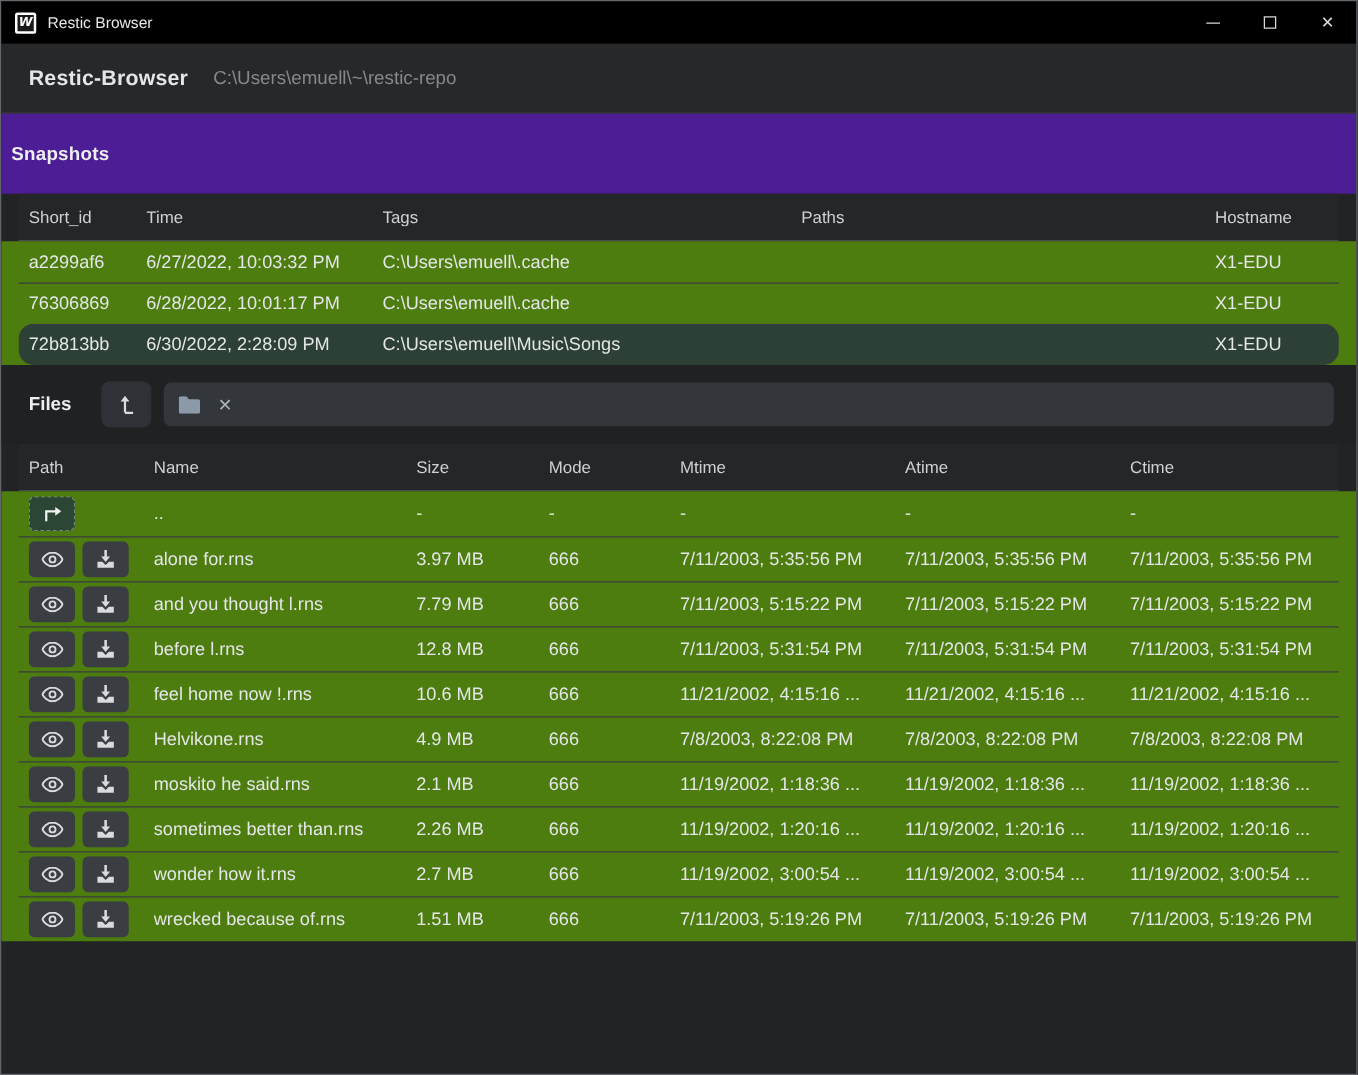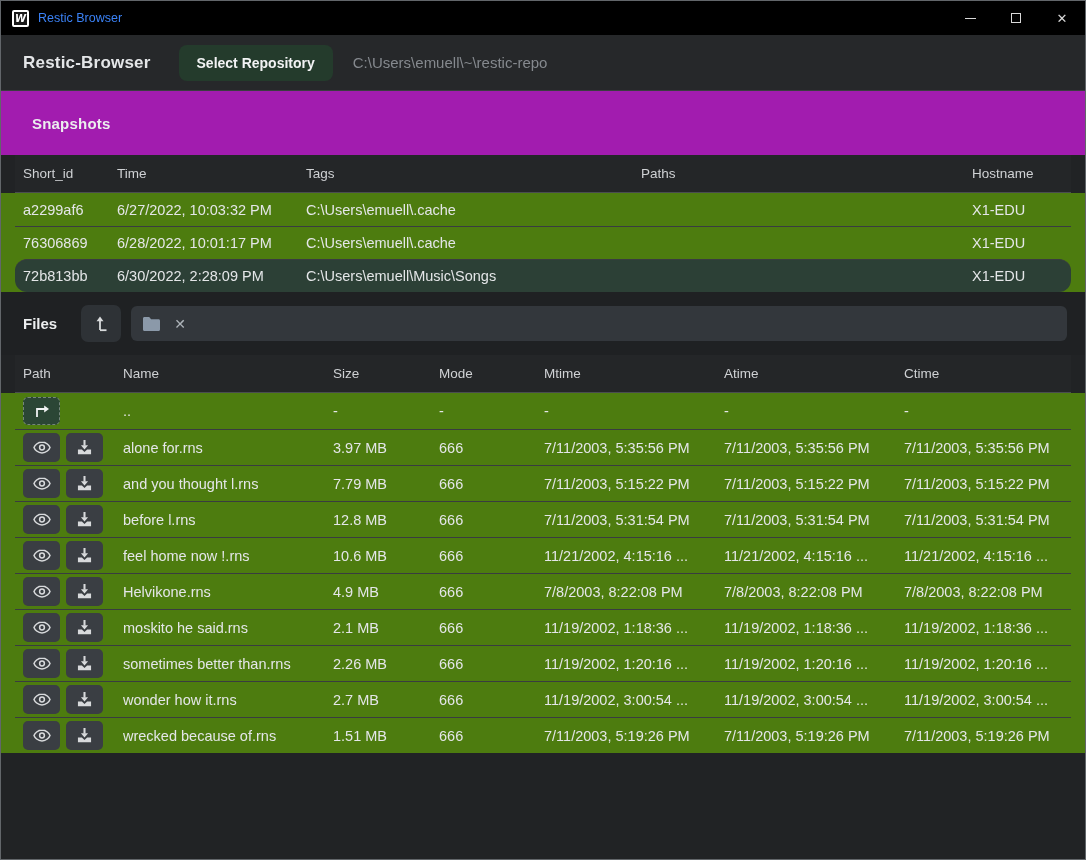--- a/index.html
+++ b/index.html
@@ -15,40 +15,40 @@
   
   .titlebar {
     height: 34px; background: #000; display: flex; align-items: center;
   }
   .app-icon {
     width: 17px; height: 17px; margin-left: 11px; background: #1a1a1a;
     border: 2px solid #fff; border-radius: 2px; color: #fff;
     font-weight: bold; font-size: 10px; line-height: 13px; text-align: center;
     font-family: "DejaVu Sans", sans-serif; font-style: italic;
   }
-  .titlebar-title { margin-left: 9px; font-size: 12.5px; color: #3b82f6; flex: 1; }
+  .titlebar-title { margin-left: 9px; font-size: 12.5px; color: #e5e5e5; flex: 1; }
   .win-btn { width: 46px; height: 34px; display: flex; align-items: center; justify-content: center; color: #d8d8d8; }
   .win-btn .bar { width: 11px; height: 1px; background: #d8d8d8; }
   .win-btn .box { width: 10px; height: 10px; border: 1px solid #d8d8d8; }
   .win-btn.close { font-size: 13px; }
   
   .header {
     height: 56px; background: #26282a; display: flex; align-items: center;
     border-bottom: 1px solid #3a3d40;
   }
   .header-title { margin-left: 22px; font-size: 17px; font-weight: bold; letter-spacing: .2px; }
   .select-repo-btn {
     margin-left: 28px; background: #243b2c; color: #f2f3f4; border: none;
     font-family: inherit; font-weight: bold; font-size: 14px;
     padding: 10px 18px; border-radius: 8px; cursor: pointer;
   }
   .repo-path { margin-left: 20px; font-size: 15px; color: #85898e; }
   
   .section-heading {
-    height: 64px; background: #a21caf; display: flex; align-items: center; padding-left: 31px;
+    height: 64px; background: #4c1d95; display: flex; align-items: center; padding-left: 8px;
     font-size: 15px; font-weight: bold; color: #eceeef; letter-spacing: .2px;
   }
   
   .thead {
     height: 38px; display: grid; align-items: center;
     margin: 0 14px; padding: 0 8px; background: #242628;
     font-size: 13.5px; color: #cfd1d4;
   }
   .tbody { background: #4d7c0f; }
   .row { display: grid; align-items: center; margin: 0 14px; padding: 0 8px; font-size: 14.5px; }
@@ -101,21 +101,20 @@
   <div class="win-btn">
       <span class="box"></span>
     </div>
   <div class="win-btn close">
       <span>✕</span>
     </div>
 </div>
 
 <div class="header">
   <div class="header-title">Restic-Browser</div>
-  <button class="select-repo-btn">Select Repository</button>
   <div class="repo-path">C:\Users\emuell\~\restic-repo</div>
 </div>
 
 <div class="section-heading">Snapshots</div>
 <div class="thead snap-grid">
     <div class="cell">Short_id</div>
     <div class="cell">Time</div>
     <div class="cell">Tags</div>
     <div class="cell">Paths</div>
     <div class="cell">Hostname</div>

